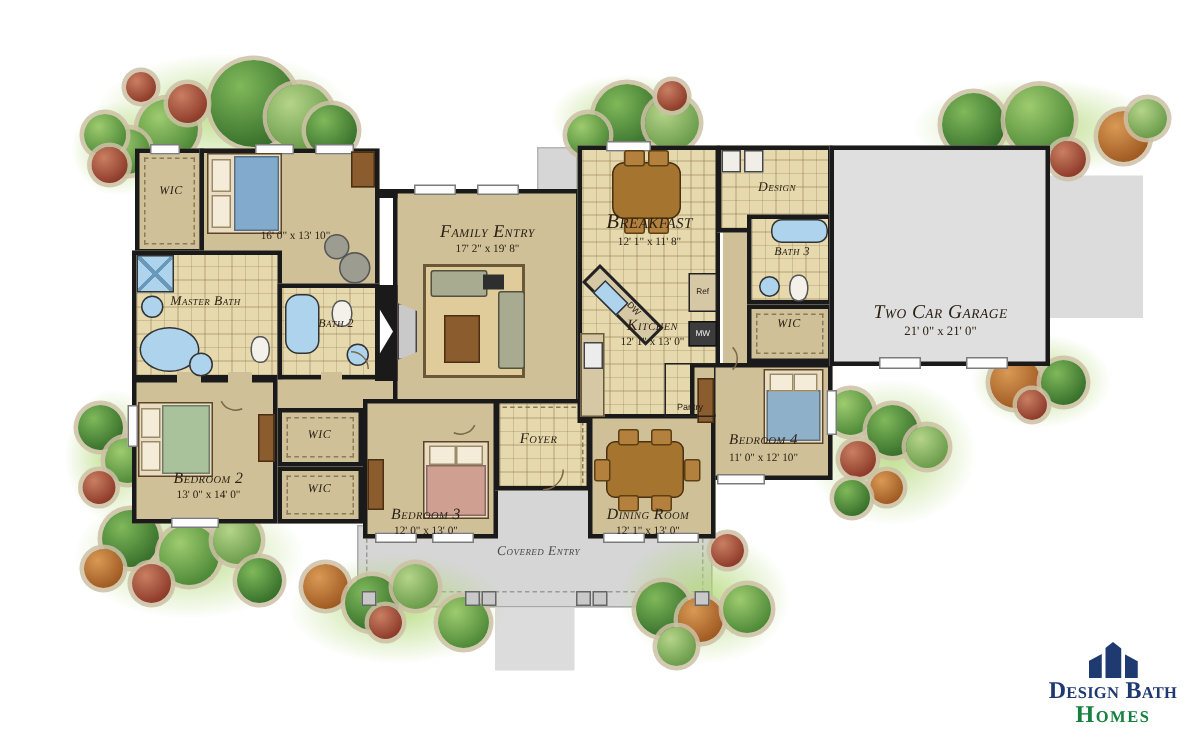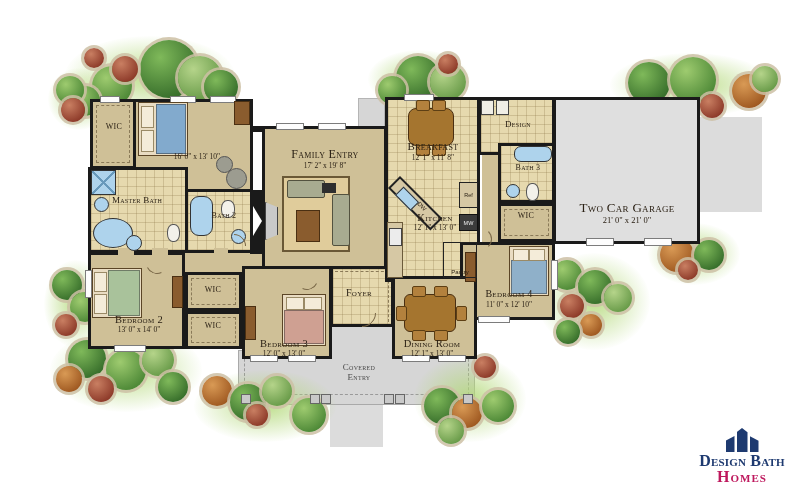--- a/index.html
+++ b/index.html
@@ -12,21 +12,21 @@
   .tile{background-color:#e6d9ae;
         background-image:repeating-linear-gradient(0deg,rgba(140,118,72,.28) 0 1px,transparent 1px 9px),
                          repeating-linear-gradient(90deg,rgba(140,118,72,.28) 0 1px,transparent 1px 9px);}
   .garage{background:#dfdfdf;}
   .gray{position:absolute;box-sizing:border-box;background:#d6d6d6;}
   .ltgray{position:absolute;box-sizing:border-box;background:#dcdcdc;}
   .wallfill{position:absolute;background:#1a1a1a;}
   .win{position:absolute;background:#fdfdfd;border:1px solid #7c7c7c;}
   
   .lbl{position:absolute;transform:translateX(-50%);text-align:center;color:#2b2115;line-height:1.08;z-index:40;}
-  .nm{display:block;font-variant:small-caps;letter-spacing:.3px;}
+  .nm{display:block;font-variant:small-caps;letter-spacing:.3px;font-style:italic;}
   .dm{display:block;font-size:7.5px;margin-top:1px;}
   
   .grass{position:absolute;border-radius:50%;
          background:radial-gradient(ellipse at 50% 50%,rgba(178,216,120,.85),rgba(178,216,120,0) 72%);}
   .bush{position:absolute;border-radius:50%;box-shadow:0 0 0 3px rgba(205,192,164,.85);}
   .g1{background:radial-gradient(circle at 35% 30%,#9ecb6f,#4f8a38 75%);}
   .g2{background:radial-gradient(circle at 35% 30%,#7fb95a,#39702c 75%);}
   .g3{background:radial-gradient(circle at 35% 30%,#b5d48a,#6a9c4a 75%);}
   .r{background:radial-gradient(circle at 35% 30%,#c97f62,#8e3b2a 75%);}
   .o{background:radial-gradient(circle at 35% 30%,#d99a55,#a05a22 75%);}
@@ -46,21 +46,21 @@
   .col{position:absolute;width:8px;height:8px;background:#c9c9c9;border:1.5px solid #666;z-index:36;}
   .appl{position:absolute;box-sizing:border-box;font-family:"Liberation Sans",sans-serif;
         color:#2b2115;display:flex;align-items:center;justify-content:center;z-index:35;}
   
   #logo{position:absolute;left:688px;top:426px;width:108px;text-align:center;z-index:50;}
   #logo .bars{display:flex;align-items:flex-end;justify-content:center;gap:2px;height:26px;margin-bottom:1px;}
   #logo .bar{background:#1e3a70;}
   #logo .t1{display:block;font-variant:small-caps;font-weight:bold;font-size:16px;line-height:1;
             color:#1e3a70;letter-spacing:.2px;}
   #logo .t2{display:block;font-variant:small-caps;font-weight:bold;font-size:16px;line-height:1.05;
-            color:#be185d;letter-spacing:1px;}
+            color:#15803d;letter-spacing:1px;}
 </style>
 </head>
 <body>
 
 <div id="stage">
 
   <div class="ltgray" style="left:700px;top:117px;width:62px;height:95px;"></div>
   <div class="gray" style="left:358px;top:98px;width:27px;height:44px;border:1px solid #b5b5b5;"></div>
   <div class="gray" style="left:238px;top:350px;width:237px;height:55px;border:1px solid #a9a9a9;">
     <div class="abs" style="left:5px;top:3px;right:5px;bottom:9px;border:1px dashed #9a9a9a;"></div>
@@ -293,21 +293,21 @@
     <span class="nm" style="font-size:9px;">Master Bath</span>
   </div>
   <div class="lbl" style="left:224px;top:212px;width:26px;margin-left:-13px;transform:none;">
     <span class="nm" style="font-size:8px;">Bath 2</span>
   </div>
   <div class="lbl" style="left:325px;top:148px;">
     <span class="nm" style="font-size:12px;white-space:nowrap;">Family Entry</span>
     <span class="dm">17' 2" x 19' 8"</span>
   </div>
   <div class="lbl" style="left:433px;top:141px;">
-    <span class="nm" style="font-size:11px;white-space:nowrap;">Breakfast</span>
+    <span class="nm" style="font-size:14px;white-space:nowrap;">Breakfast</span>
     <span class="dm">12' 1" x 11' 8"</span>
   </div>
   <div class="lbl" style="left:435px;top:212px;">
     <span class="nm" style="font-size:10.5px;white-space:nowrap;">Kitchen</span>
     <span class="dm">12' 1" x 13' 0"</span>
   </div>
   <div class="lbl" style="left:518px;top:120px;">
     <span class="nm" style="font-size:9px;white-space:nowrap;">Design</span>
   </div>
   <div class="lbl" style="left:528px;top:164px;width:26px;margin-left:-13px;transform:none;">

